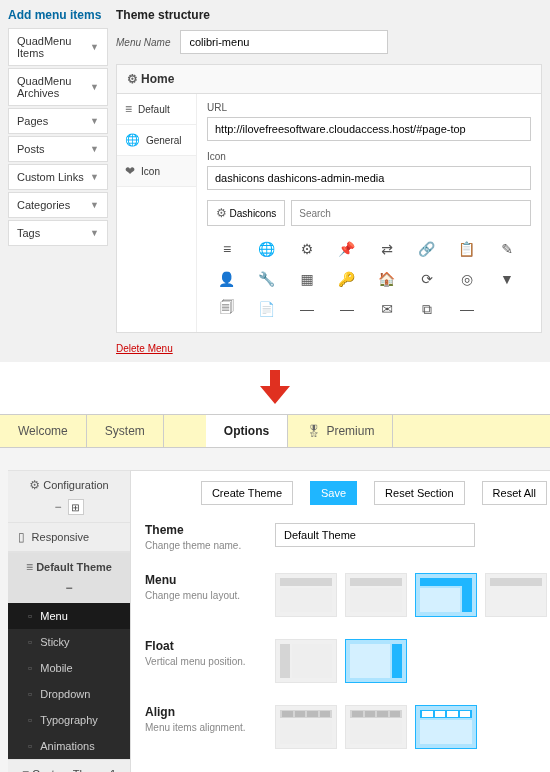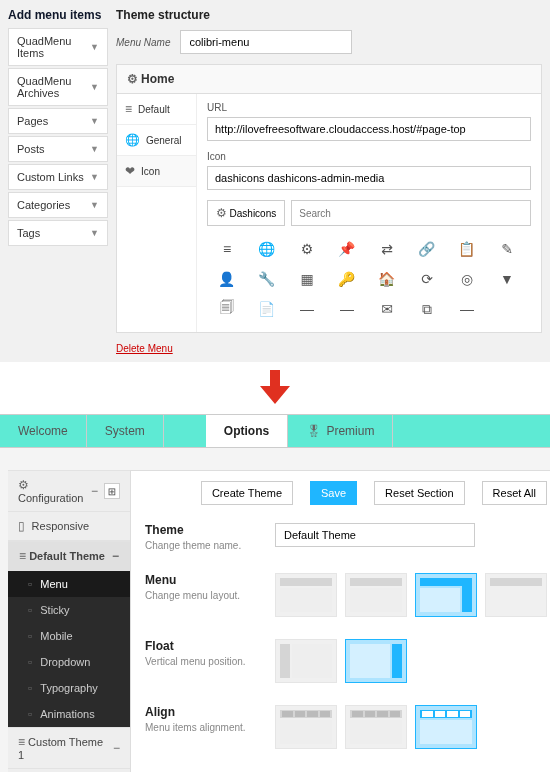--- a/index.html
+++ b/index.html
@@ -1,50 +1,50 @@
 <!DOCTYPE html>
 <html><head>
 <meta charset="utf-8">
 <style>
 * { box-sizing: border-box; margin: 0; padding: 0; font-family: -apple-system, Helvetica, Arial, sans-serif; }
 body { background: #fff; font-size: 11px; color: #333; width: 550px; }
 .top-section { background: #f1f1f1; padding: 8px; display: flex; gap: 8px; }
 .left-col { width: 100px; flex-shrink: 0; }
-.left-col h3 { font-size: 12px; font-weight: 600; margin-bottom: 6px; color: #0f172a; }
+.left-col h3 { font-size: 12px; font-weight: 600; margin-bottom: 6px; color: #0369a1; }
 .menu-item-box { background: #fff; border: 1px solid #ddd; padding: 6px 8px; font-size: 11px; margin-bottom: 2px; display: flex; justify-content: space-between; align-items: center; cursor: pointer; }
 .menu-item-box .caret { font-size: 9px; color: #888; }
 .right-col { flex: 1; }
 .right-col h3 { font-size: 12px; font-weight: 600; margin-bottom: 8px; color: #222; }
 .menu-name-row { display: flex; align-items: center; gap: 10px; margin-bottom: 10px; }
 .menu-name-row label { font-style: italic; font-size: 10px; color: #555; }
-.menu-name-row input { border: 1px solid #ccc; padding: 5px 8px; font-size: 11px; width: 172px; }
+.menu-name-row input { border: 1px solid #ccc; padding: 5px 8px; font-size: 11px; width: 208px; }
 .home-bar { background: #f9f9f9; border: 1px solid #ddd; padding: 7px 10px; font-size: 12px; font-weight: 600; margin-bottom: 0; }
 .detail-area { display: flex; background: #fff; border: 1px solid #ddd; border-top: none; }
 .detail-sidebar { width: 80px; border-right: 1px solid #eee; }
 .detail-tab { padding: 8px; font-size: 10px; border-bottom: 1px solid #eee; display: flex; align-items: center; gap: 6px; cursor: pointer; }
 .detail-tab.sel { background: #f9f9f9; }
 .detail-content { flex: 1; padding: 8px 10px; }
 .field-label { font-size: 10px; color: #555; margin-bottom: 4px; }
 .text-input { width: 100%; border: 1px solid #ccc; padding: 5px 7px; font-size: 11px; margin-bottom: 10px; }
 .search-row { display: flex; gap: 6px; margin-bottom: 8px; }
 .search-row .dash-btn { border: 1px solid #ccc; padding: 5px 8px; font-size: 10px; background: #fff; }
 .search-row input { flex: 1; border: 1px solid #ccc; padding: 5px 7px; font-size: 10px; }
 .icon-grid { display: flex; flex-wrap: wrap; gap: 0; }
 .icon-cell { width: 40px; height: 30px; display: flex; align-items: center; justify-content: center; color: #555; font-size: 14px; cursor: pointer; }
 .delete-menu { color: #c00; font-size: 10px; margin-top: 10px; display: block; }
 .arrow-down { text-align: center; padding: 8px 0; }
 .arrow-svg { width: 30px; height: 34px; }
-.tabs-bar { display: flex; background: #5eead4; border-top: 1px solid #ccc; border-bottom: 1px solid #ccc; }
+.tabs-bar { display: flex; background: #fef9c3; border-top: 1px solid #ccc; border-bottom: 1px solid #ccc; }
 .tab { padding: 9px 18px; font-size: 12px; color: #555; cursor: pointer; border-right: 1px solid #ccc; }
 .tab.active { background: #fff; font-weight: 600; color: #222; margin-left: 42px; }
 .premium-tab { display: flex; align-items: center; gap: 5px; }
 .options-panel { background: #f4f4f4; padding: 22px 8px 8px; display: flex; gap: 0; }
 .options-sidebar { width: 122px; flex-shrink: 0; }
 .side-item { padding: 7px 10px; font-size: 11px; color: #444; display: flex; align-items: center; gap: 7px; cursor: pointer; background: #eee; border-bottom: 1px solid #e2e2e2; }
-.side-item.header { justify-content: center; border-top: 1px solid #e2e2e2; }
+.side-item.header { justify-content: flex-end; border-top: 1px solid #e2e2e2; flex-direction: column; }
 .side-item.active { background: #e0e0e0; font-weight: 600; }
 .side-sub { background: #2b2b2b; color: #ccc; padding: 6px 10px 6px 20px; font-size: 11px; display: flex; align-items: center; gap: 8px; cursor: pointer; }
 .side-sub.active { background: #1a1a1a; color: #fff; }
 .expander-box { width: 16px; height: 16px; border: 1px solid #ccc; background: #fff; display: inline-flex; align-items: center; justify-content: center; font-size: 10px; margin-left: 6px; }
 .options-main { flex: 1; background: #fff; padding: 10px 14px; border: 1px solid #ddd; }
 .action-row { display: flex; justify-content: flex-end; gap: 17px; margin-bottom: 18px; }
 .btn { border: 1px solid #ccc; background: #fff; padding: 5px 10px; font-size: 11px; cursor: pointer; }
 .btn.primary { background: #1fb6ff; border-color: #1fb6ff; color: #fff; }
 .opt-row { display: flex; margin-bottom: 22px; }
 .opt-label { width: 130px; }

